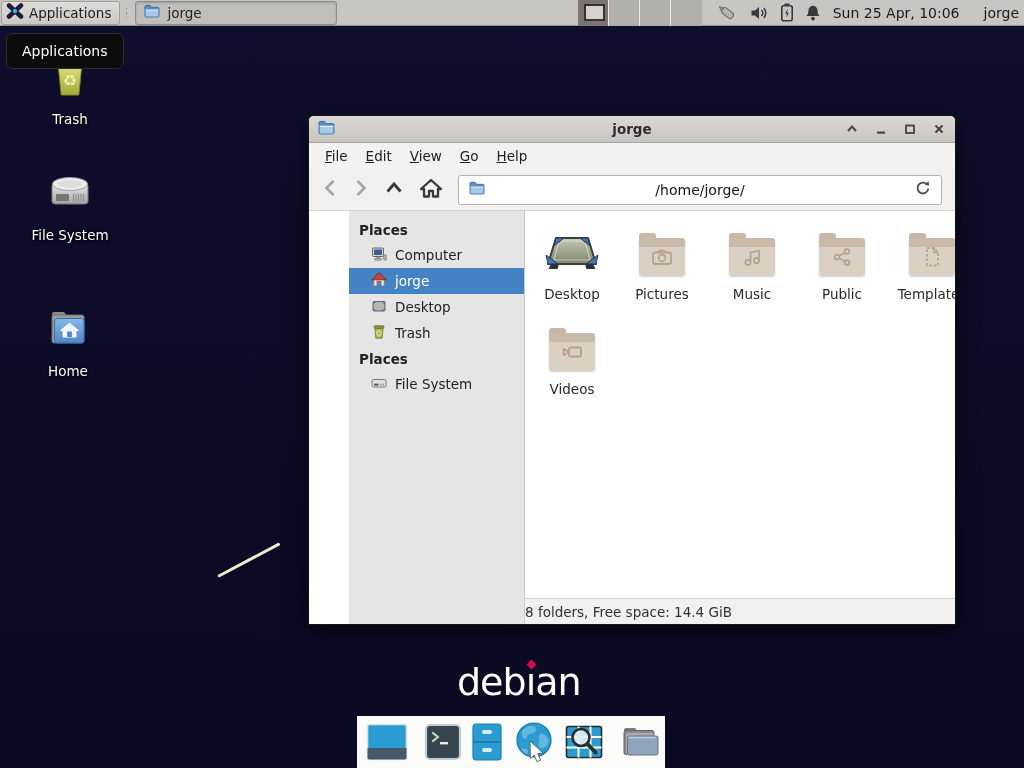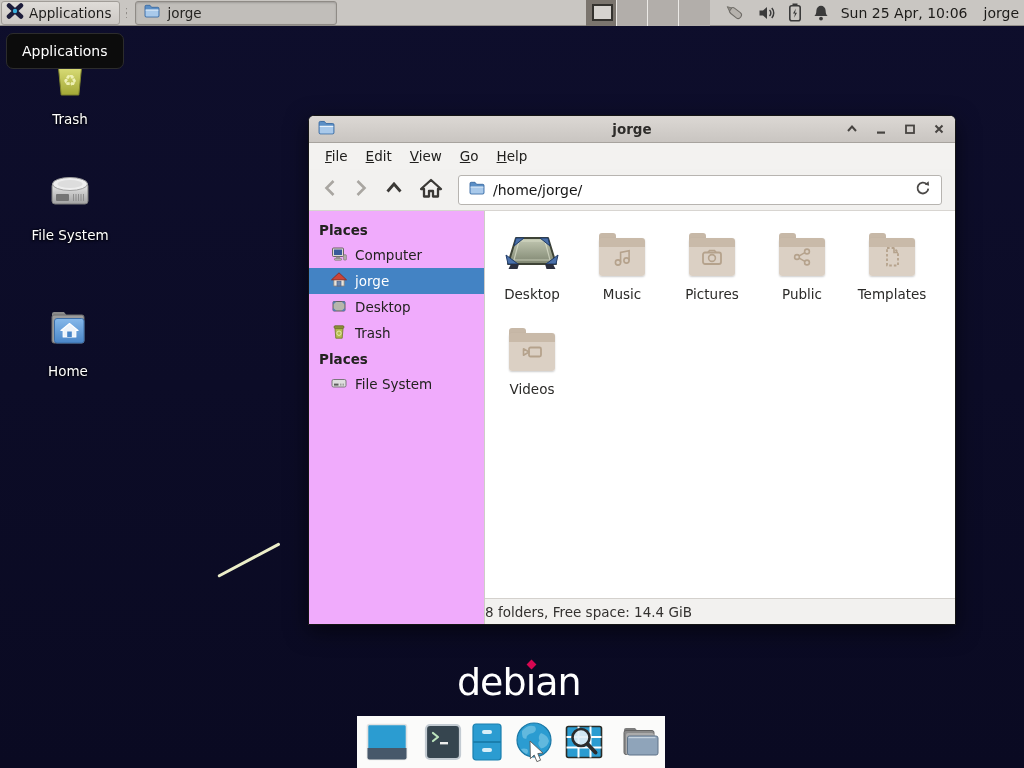--- a/index.html
+++ b/index.html
@@ -23,21 +23,21 @@
     background:#c1beba;border:1px solid #8f8b86;border-radius:3px;box-shadow:inset 0 1px 2px rgba(0,0,0,.18);
     font-size:13.5px;color:#262522;}
   .pager{margin-left:auto;display:flex;height:26px;}
   .ws{width:31px;height:26px;background:#b2aeaa;border-right:1px solid #eceae7;}
   .ws:last-child{border-right:none;}
   .ws.active{background:#7b756e;position:relative;}
   .ws.active .mini-window{position:absolute;left:6px;top:4px;width:21px;height:17px;
     background:#d6d3cf;border:2px solid #34322e;}
   .tray{display:flex;align-items:center;gap:11px;margin:0 12px 0 14px;}
   .tray-item{display:flex;align-items:center;}
-  .clock{font-size:14px;color:#1c1b19;margin-right:16px;white-space:nowrap;}
+  .clock{font-size:14px;color:#1c1b19;margin-right:24px;white-space:nowrap;}
   .panel-user{font-size:14px;color:#1c1b19;margin-right:5px;}
 
   
   .tooltip{position:absolute;left:6px;top:33px;background:#0c0c0c;color:#fff;
     font-size:14px;padding:9px 15px;border-radius:7px;border:1px solid #2c2c2c;z-index:60;}
 
   
   .desktop-icon{position:absolute;width:96px;display:flex;flex-direction:column;align-items:center;gap:7px;z-index:5;}
   .desktop-icon .dlabel{color:#fff;font-size:13.5px;text-shadow:0 1px 3px #000,0 0 2px #000;white-space:nowrap;}
   .di-trash{left:22px;top:52px;}
@@ -59,24 +59,24 @@
   .tb-controls{margin-left:auto;display:flex;gap:15px;align-items:center;z-index:2;}
   .tb-btn{display:flex;align-items:center;justify-content:center;width:14px;height:14px;}
   .menubar{height:26px;background:#f3f2f0;display:flex;align-items:center;padding-left:7px;
     font-size:13.5px;color:#21201e;flex:none;text-align:right;}
   .menu-item{padding:4px 9px;}
   .toolbar{height:42px;background:#f2f1ef;border-bottom:1px solid #d8d5d1;display:flex;
     align-items:center;gap:15px;padding:0 13px;flex:none;}
   .path-entry{flex:1;height:30px;background:#fff;border:1px solid #b7b4b0;border-radius:3px;
     display:flex;align-items:center;gap:8px;padding:0 10px;}
   .path-input{border:none;outline:none;flex:1;font-size:14px;color:#141414;
-    font-family:"DejaVu Sans","Liberation Sans",sans-serif;background:transparent;}
+    font-family:"DejaVu Sans","Liberation Sans",sans-serif;background:transparent;text-align:center;}
   .fm-body{flex:1;display:flex;min-height:0;}
-  .sidebar{width:176px;background:#f0abfc;border-right:1px solid #cfccc8;padding-top:6px;
-    font-size:13.5px;color:#232220;flex:none;}
+  .sidebar{width:176px;background:#e5e5e5;border-right:1px solid #cfccc8;padding-top:6px;
+    font-size:13.5px;color:#232220;flex:none;margin-left:40px;}
   .side-header{font-weight:bold;padding:5px 10px 4px 10px;}
   .side-item{display:flex;align-items:center;gap:8px;padding:4px 8px 4px 22px;height:26px;}
   .side-item.selected{background:#4383c4;color:#fff;}
   .fm-right{flex:1;display:flex;flex-direction:column;min-width:0;}
   .files-area{flex:1;background:#fff;padding:12px 0 0 2px;display:grid;
     grid-template-columns:repeat(5,90px);grid-auto-rows:95px;align-content:start;}
   .file-cell{width:90px;display:flex;flex-direction:column;align-items:center;padding-top:6px;}
   .icon-wrap{height:52px;display:flex;align-items:center;justify-content:center;}
   .file-label{margin-top:5px;font-size:13.5px;color:#2b2a28;}
   .statusbar{height:26px;background:#f2f1ef;border-top:1px solid #d4d1cd;display:flex;
@@ -407,46 +407,46 @@
         </div>
 
 
 
         <div class="file-cell">
           <div class="icon-wrap">
               <div class="tan-folder">
             <div class="tab"></div>
                 <div class="fbody"></div>
             <span class="glyph">
+              <svg width="22" height="20" viewBox="0 0 22 20">
+                <path d="M7 5.5 l1.5-2 h5 l1.5 2" fill="none" stroke="#b5a28c" stroke-width="1.6"></path>
+                <rect x="2" y="5.5" width="18" height="11.5" rx="2" fill="none" stroke="#b5a28c" stroke-width="1.8"></rect>
+                <circle cx="11" cy="11" r="3.4" fill="none" stroke="#b5a28c" stroke-width="1.6"></circle>
+              </svg>
+            </span>
+          </div>
+            </div>
+          <span class="file-label">Pictures</span>
+        </div>
+
+        <div class="file-cell">
+          <div class="icon-wrap">
+              <div class="tan-folder">
+            <div class="tab"></div>
+                <div class="fbody"></div>
+            <span class="glyph">
               <svg width="20" height="20" viewBox="0 0 20 20">
                 <circle cx="6" cy="15.5" r="2.6" fill="none" stroke="#b5a28c" stroke-width="1.6"></circle>
                 <circle cx="14.5" cy="13.5" r="2.6" fill="none" stroke="#b5a28c" stroke-width="1.6"></circle>
                 <path d="M8.6 15.5 V5.5 L17.1 3.8 V13.5" fill="none" stroke="#b5a28c" stroke-width="1.6"></path>
               </svg>
             </span>
           </div>
             </div>
           <span class="file-label">Music</span>
-        </div>
-
-        <div class="file-cell">
-          <div class="icon-wrap">
-              <div class="tan-folder">
-            <div class="tab"></div>
-                <div class="fbody"></div>
-            <span class="glyph">
-              <svg width="22" height="20" viewBox="0 0 22 20">
-                <path d="M7 5.5 l1.5-2 h5 l1.5 2" fill="none" stroke="#b5a28c" stroke-width="1.6"></path>
-                <rect x="2" y="5.5" width="18" height="11.5" rx="2" fill="none" stroke="#b5a28c" stroke-width="1.8"></rect>
-                <circle cx="11" cy="11" r="3.4" fill="none" stroke="#b5a28c" stroke-width="1.6"></circle>
-              </svg>
-            </span>
-          </div>
-            </div>
-          <span class="file-label">Pictures</span>
         </div>
 
         <div class="file-cell">
           <div class="icon-wrap">
               <div class="tan-folder">
             <div class="tab"></div>
                 <div class="fbody"></div>
             <span class="glyph">
               <svg width="20" height="20" viewBox="0 0 20 20">
                 <circle cx="5" cy="10" r="2.4" fill="none" stroke="#b5a28c" stroke-width="1.6"></circle>

